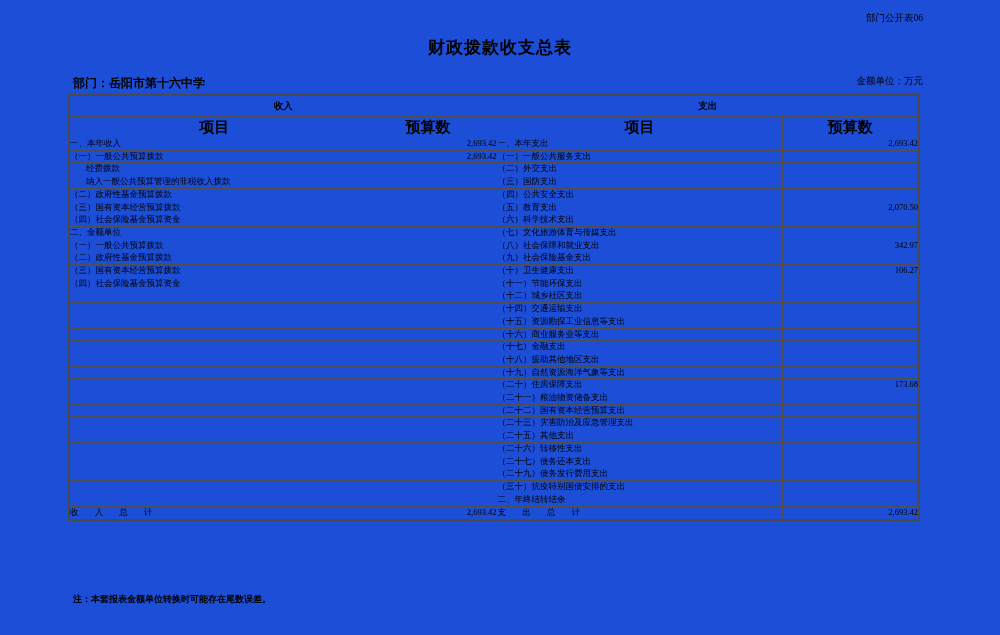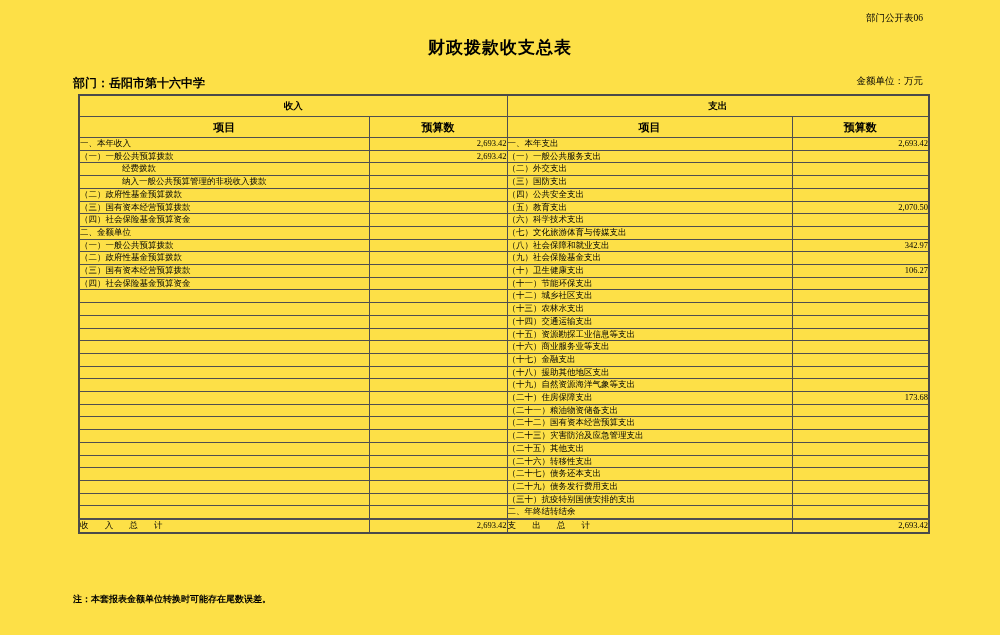--- a/index.html
+++ b/index.html
@@ -6,21 +6,21 @@
     margin: 0;
     padding: 0;
     background: #ffffff;
     color: #000000;
     font-family: "Liberation Serif", "DejaVu Serif", serif;
   }
   .page {
     position: relative;
     width: 1000px;
     height: 635px;
-    background: #fde047;
+    background: #1d4ed8;
     overflow: hidden;
   }
   .corner-label {
     position: absolute;
     top: 12px;
     right: 77px;
     font-size: 9.5px;
     white-space: nowrap;
   }
   .doc-title {
@@ -52,21 +52,21 @@
   .unit-label {
     position: absolute;
     right: 0;
     top: 0;
     font-size: 9.5px;
     white-space: nowrap;
   }
   .table-wrap {
     position: absolute;
     top: 94px;
-    left: 78px;
+    left: 68px;
   }
   table.budget {
     border-collapse: collapse;
     table-layout: fixed;
     width: 850px;
     border: 2px solid #4a4a4a;
   }
   table.budget th, table.budget td {
     border: 1px solid #4f4f4f;
     overflow: hidden;
@@ -75,35 +75,35 @@
   }
   th.section-head {
     height: 20px;
     font-size: 9.5px;
     font-weight: bold;
     text-align: center;
     vertical-align: middle;
   }
   th.col-head {
     height: 20px;
-    font-size: 11px;
+    font-size: 15px;
     font-weight: bold;
     vertical-align: middle;
     border-bottom-width: 2px;
   }
   td.item-cell {
     height: 11.7px;
     font-size: 8.5px;
     line-height: 11.7px;
     text-align: left;
     padding: 0 3px;
     vertical-align: middle;
   }
   td.item-cell.indent {
-    padding-left: 42px;
+    padding-left: 16px;
   }
   td.value-cell {
     height: 11.7px;
     font-size: 8.5px;
     line-height: 11.7px;
     text-align: right;
     padding: 0 3px;
     vertical-align: middle;
   }
   tr.total-row td {
@@ -231,26 +231,20 @@
           </tr>
           <tr>
             <td class="item-cell"></td>
             <td class="value-cell"></td>
             <td class="item-cell">（十二）城乡社区支出</td>
             <td class="value-cell"></td>
           </tr>
           <tr>
             <td class="item-cell"></td>
             <td class="value-cell"></td>
-            <td class="item-cell">（十三）农林水支出</td>
-            <td class="value-cell"></td>
-          </tr>
-          <tr>
-            <td class="item-cell"></td>
-            <td class="value-cell"></td>
             <td class="item-cell">（十四）交通运输支出</td>
             <td class="value-cell"></td>
           </tr>
           <tr>
             <td class="item-cell"></td>
             <td class="value-cell"></td>
             <td class="item-cell">（十五）资源勘探工业信息等支出</td>
             <td class="value-cell"></td>
           </tr>
           <tr>

